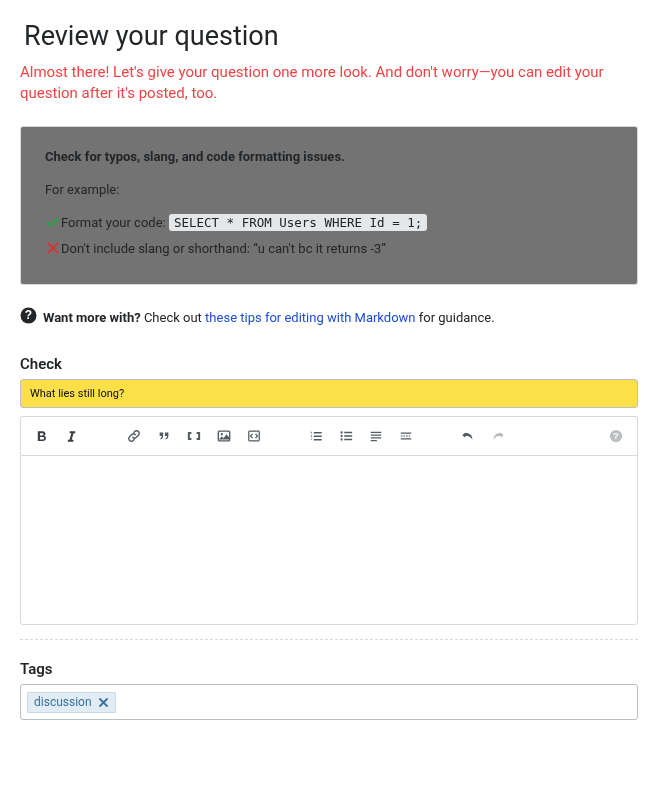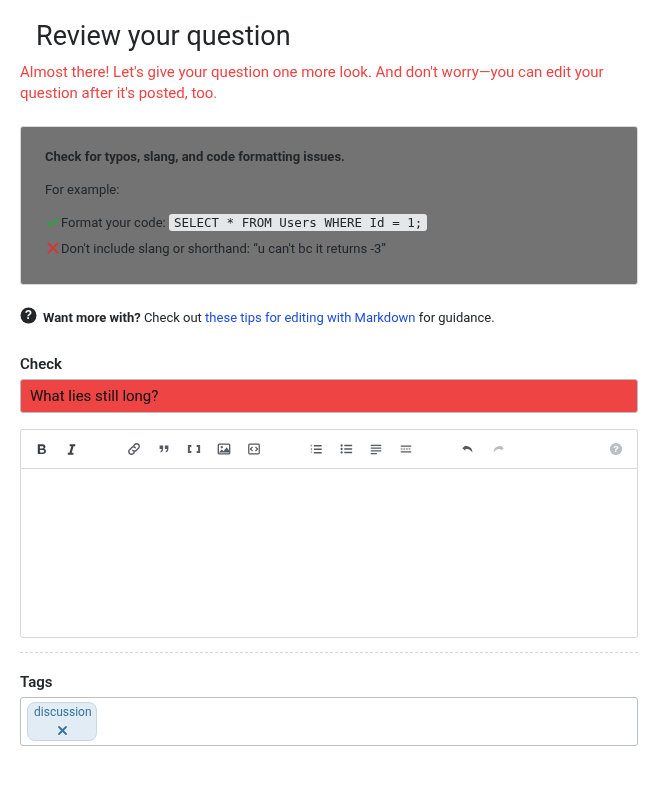--- a/index.html
+++ b/index.html
@@ -7,21 +7,21 @@
     margin: 0;
     padding: 20px;
     font-family: -apple-system, BlinkMacSystemFont, "Segoe UI", Roboto, Helvetica, Arial, sans-serif;
     color: #232629;
     background: #fff;
     width: 658px;
   }
   h1 {
     font-size: 27px;
     font-weight: 400;
-    margin: 0 0 10px 16px;
+    margin: 0 0 10px 4px;
     color: #232629;
   }
   .subtitle {
     font-size: 15px;
     line-height: 1.4;
     margin: 0 0 22px 0;
     color: #ef4444;
   }
   .tips-box {
     border: 1px solid #d6d9dc;
@@ -77,25 +77,25 @@
   .field-label {
     font-weight: 600;
     font-size: 15px;
     margin-bottom: 6px;
   }
   .text-input {
     width: 100%;
     border: 1px solid #babfc4;
     border-radius: 3px;
     padding: 7px 9px;
-    font-size: 15px;
+    font-size: 11px;
     font-family: inherit;
     color: #0c0d0e;
-    background: #ef4444;
-    margin-bottom: 16px;
+    background: #fde047;
+    margin-bottom: 8px;
   }
   .editor-toolbar {
     border: 1px solid #d6d9dc;
     border-bottom: none;
     background: #fff;
     display: flex;
     align-items: center;
     padding: 6px 8px;
     gap: 4px;
     border-radius: 3px 3px 0 0;
@@ -139,25 +139,24 @@
     flex-wrap: wrap;
     gap: 4px;
     min-height: 36px;
   }
   .tag-chip {
     display: inline-flex;
     align-items: center;
     gap: 4px;
     background: #e1ecf4;
     border: 1px solid #c9d8e4;
-    border-radius: 8px;
+    border-radius: 1px;
     padding: 2px 4px 2px 6px;
     font-size: 12px;
     color: #39739d;
-    flex-direction: column;
   }
   .tag-chip .x {
     width: 15px;
     height: 15px;
     display: flex;
     align-items: center;
     justify-content: center;
     border-radius: 2px;
     cursor: pointer;
     color: #39739d;

